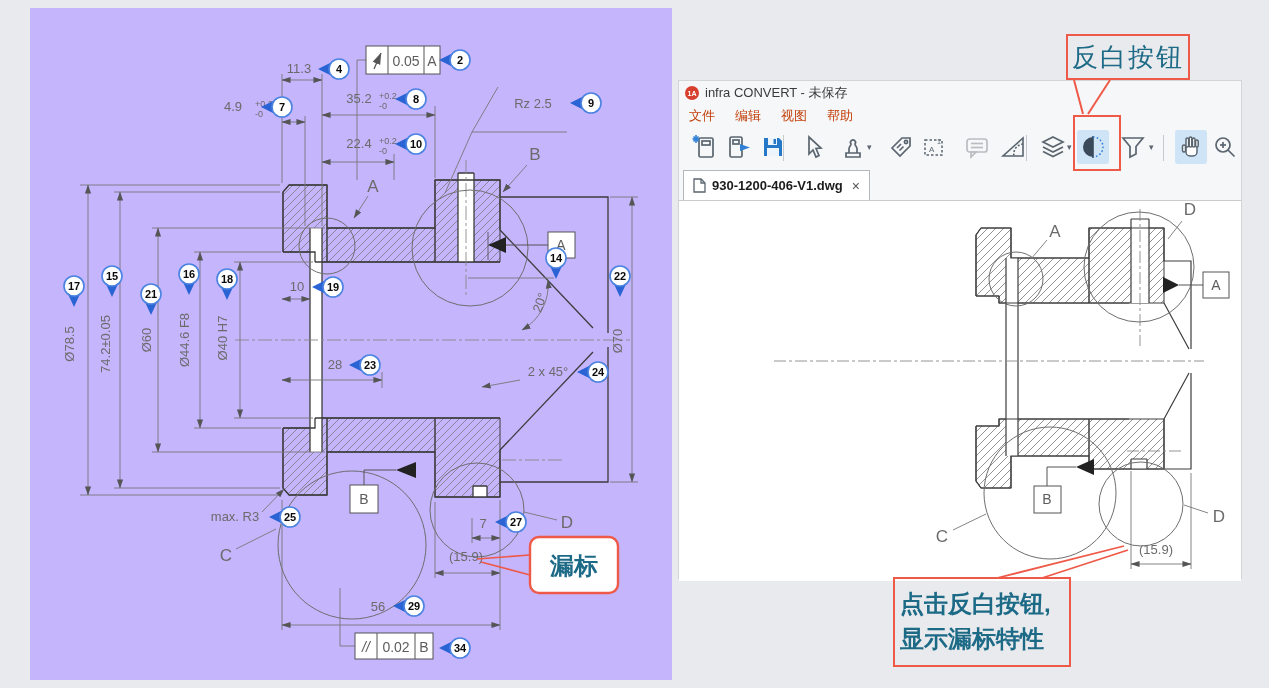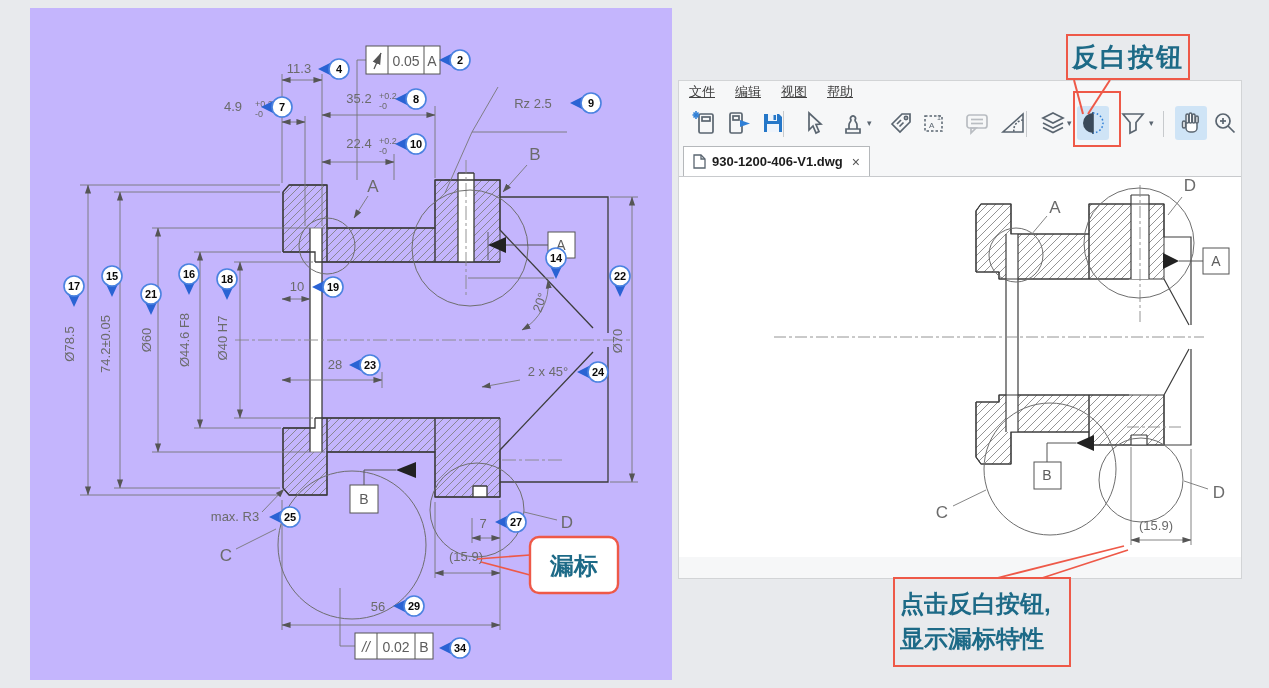--- a/index.html
+++ b/index.html
@@ -13,39 +13,39 @@
   .baltxt{fill:#0a0a0a;font-size:11px;font-weight:bold;}
   .fcftxt{fill:#5d5d5d;font-size:14px;}
   
   .win{position:absolute;left:678px;top:80px;width:564px;height:499px;background:#f6f7f8;
        border:1px solid #d2d4d6;box-sizing:border-box;}
   .titlebar{height:24px;display:flex;align-items:center;padding-left:6px;}
   .logo{width:14px;height:14px;border-radius:50%;background:#d7402f;color:#fff;font-size:7px;
         font-weight:bold;display:flex;align-items:center;justify-content:center;}
   .title{margin-left:6px;font-size:13px;color:#3b3b3b;}
   .menubar{height:22px;display:flex;align-items:center;}
-  .menu-item{font-size:13px;color:#404040;padding:0 10px;cursor:default;text-decoration:underline;}
+  .menu-item{font-size:13px;color:#c2410c;padding:0 10px;cursor:default;}
   .toolbar{position:relative;height:42px;}
   .tbb{position:absolute;top:3px;width:32px;height:34px;display:flex;align-items:center;
        justify-content:center;border-radius:3px;}
   .tbb.active{background:#cfe4f6;}
   .tsep{position:absolute;top:8px;width:1px;height:26px;background:#c7cacd;}
   .tcaret{position:absolute;top:15px;font-size:9px;color:#5a6570;}
   .redrect{position:absolute;left:394px;top:-12px;width:44px;height:52px;
            border:2px solid #ee5948;z-index:5;}
   .tabbar{height:31px;background:#f6f7f8;border-bottom:1px solid #c8cacd;position:relative;}
   .tab{position:absolute;left:4px;top:1px;height:30px;display:flex;align-items:center;
        background:#fff;border:1px solid #b5b8bb;border-bottom:none;padding:4px 9px;box-sizing:border-box;}
   .tab-label{font-size:13px;font-weight:bold;color:#1c1c1c;margin-left:6px;}
   .tab-close{font-size:14px;color:#555;margin-left:9px;}
   .canvas{height:380px;background:#ffffff;}
   .overlay{position:absolute;left:0;top:0;width:1269px;height:688px;pointer-events:none;z-index:30;}
   .callout-top{position:absolute;left:1066px;top:34px;width:124px;height:46px;border:2px solid #ee5948;
        box-sizing:border-box;display:flex;align-items:center;justify-content:center;z-index:40;
-       font-size:26px;font-weight:bold;color:#1d6a87;letter-spacing:2px;}
+       font-size:26px;font-weight:normal;color:#1d6a87;letter-spacing:2px;}
   .callout-bottom{position:absolute;left:893px;top:577px;width:178px;height:90px;border:2px solid #ee5948;
        box-sizing:border-box;padding:8px 0 0 5px;z-index:40;
        font-size:24px;font-weight:bold;color:#1d6a87;line-height:1.45;}
 </style>
 </head>
 <body>
 
 <div class="page">
 
   <div class="panelL">
@@ -336,20 +336,24 @@
     <g>
       <line x1="500" y1="547" x2="447" y2="551" stroke="#ee5948" stroke-width="1.6"></line>
       <line x1="500" y1="567" x2="451" y2="554" stroke="#ee5948" stroke-width="1.6"></line>
       <rect x="500" y="529" width="88" height="56" rx="9" fill="#fff" stroke="#ee5948" stroke-width="2.4"></rect>
       <text x="544" y="566" text-anchor="middle" font-size="24" font-weight="bold" fill="#1d6a87">漏标</text>
     </g>
   </svg>
   </div>
 
   <div class="win">
+    <div class="titlebar">
+      <div class="logo">1A</div>
+      <div class="title">infra CONVERT - 未保存</div>
+    </div>
     <div class="menubar">
       <span class="menu-item">文件</span>
       <span class="menu-item">编辑</span>
       <span class="menu-item">视图</span>
       <span class="menu-item">帮助</span>
     </div>
 
     <div class="toolbar">
       <div class="tbb" style="left:10px">
         <svg width="26" height="26" viewBox="0 0 26 26" fill="none" stroke="#5a6570" stroke-width="1.7">

